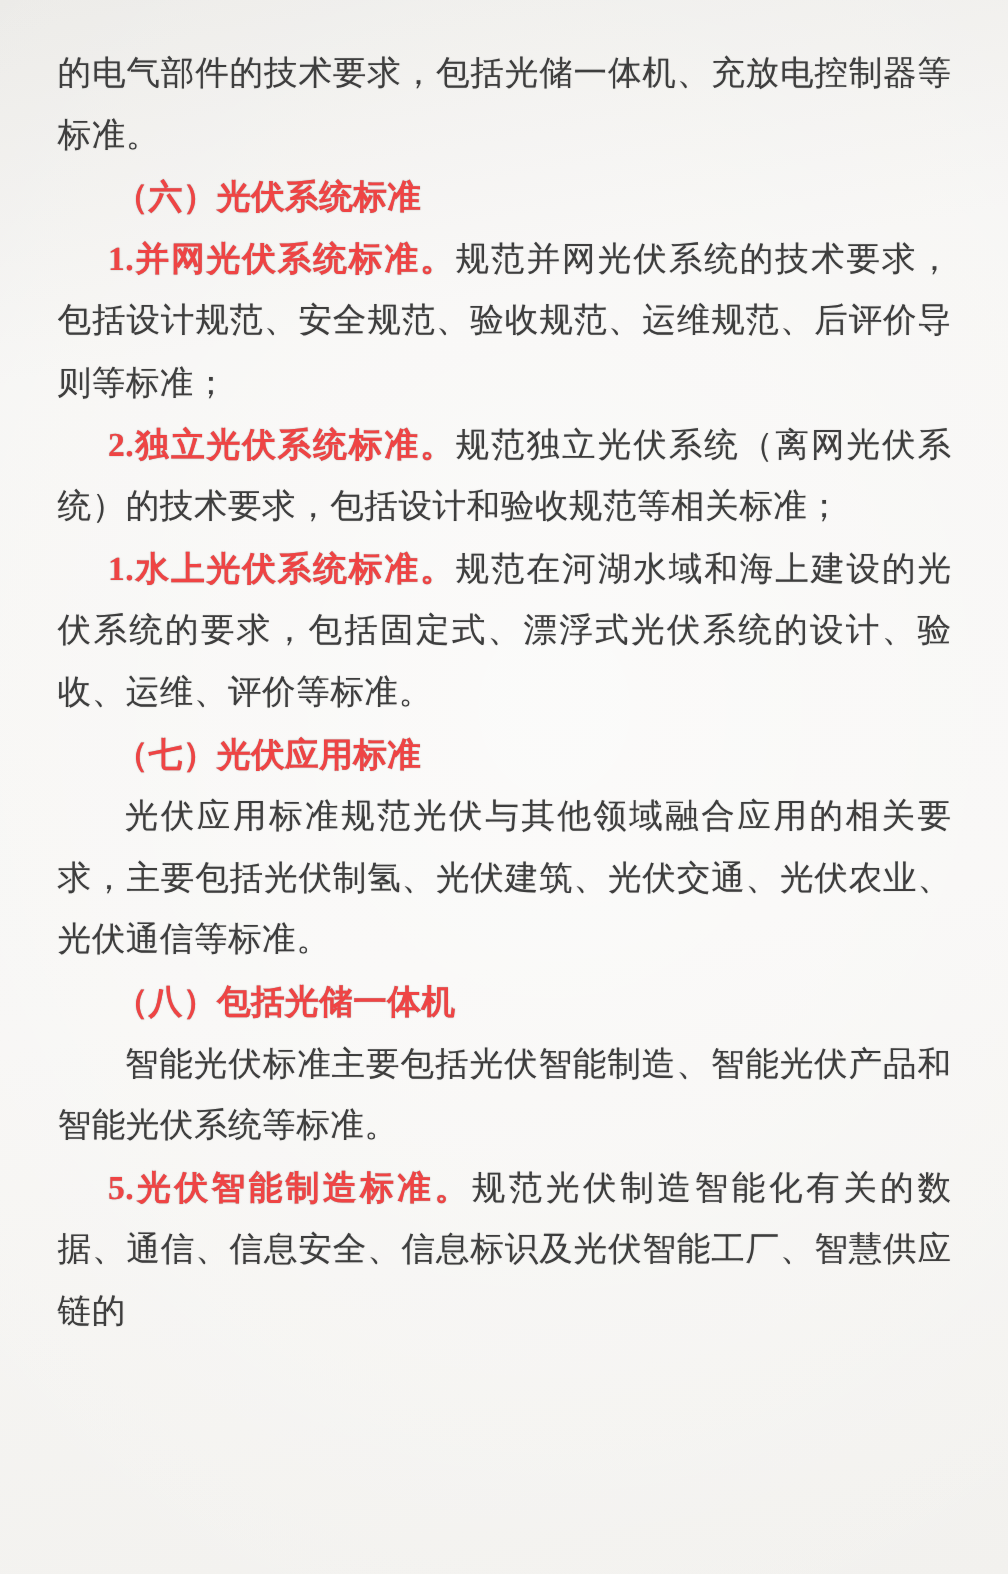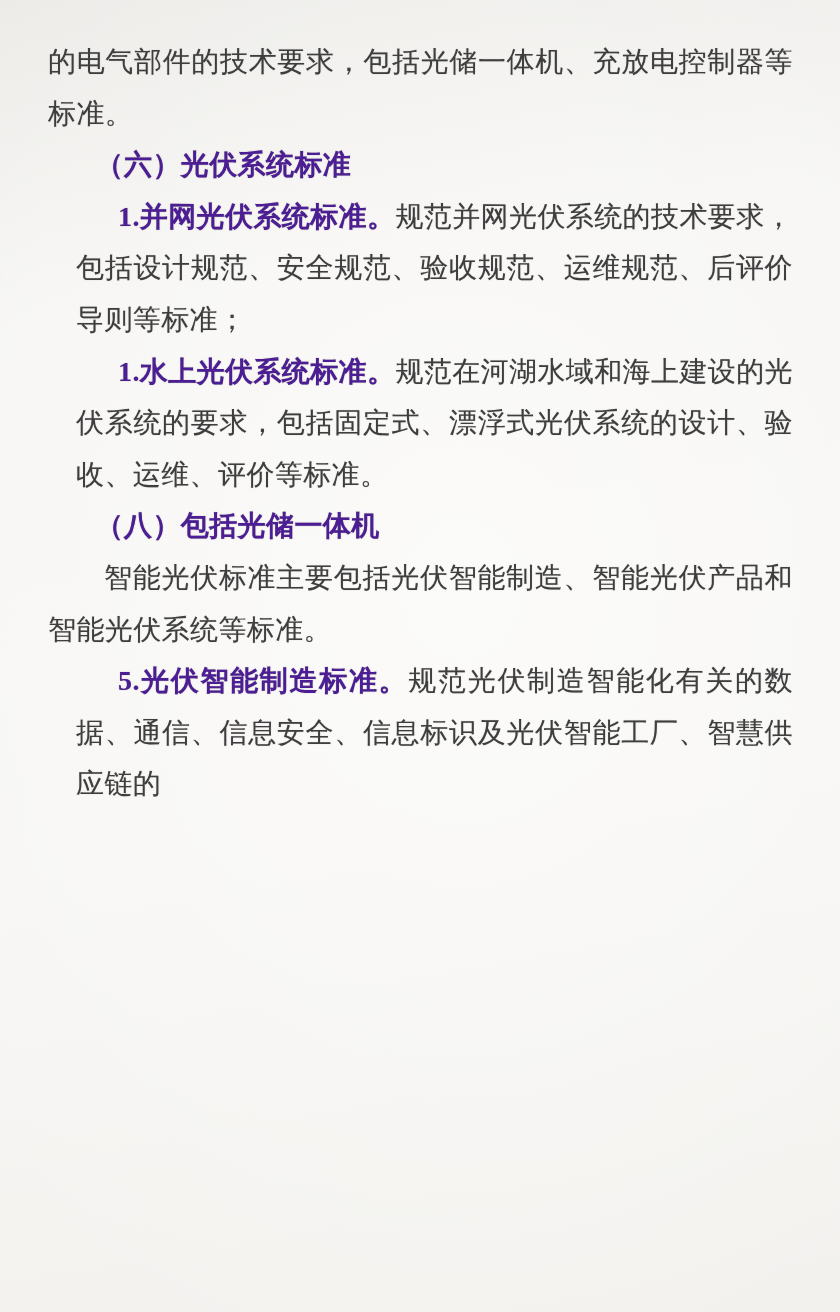--- a/index.html
+++ b/index.html
@@ -27,39 +27,42 @@
     font-size: 28px;
     line-height: 51.6px;
     color: #3e3e3e;
     text-align: justify;
     text-justify: inter-ideograph;
     letter-spacing: 0.4px;
     text-shadow: 0 0 1px rgba(90,90,90,0.45);
   }
   .page p.flush   { text-indent: 0; }
   .page p.indent  { text-indent: 2em; }
-  .page p.num     { text-indent: 1.5em; margin-left: 28px; }
+  .page p.num     { text-indent: 1.5em; }
   .page p.heading {
     text-indent: 1.7em;
     font-weight: 700;
     color: #262626;
     text-shadow: 0 0 1px rgba(40,40,40,0.5);
   }
   .seg { font-weight: inherit; }
   .seg.bold {
     font-weight: 700;
-    color: #4c1d95;
+    color: #ef4444;
     text-shadow: 0 0 1px rgba(40,40,40,0.5);
     font-family: Liberation Serif, serif;
   }
 </style>
 </head>
 <body>
 
 <div class="page">
     <p class="flush"><span class="seg">的电气部件的技术要求，包括光储一体机、充放电控制器等标准。</span></p>
     <p class="heading"><span class="seg bold">（六）光伏系统标准</span></p>
     <p class="num"><span class="seg bold">1.并网光伏系统标准。</span><span class="seg">规范并网光伏系统的技术要求，包括设计规范、安全规范、验收规范、运维规范、后评价导则等标准；</span></p>
+    <p class="num"><span class="seg bold">2.独立光伏系统标准。</span><span class="seg">规范独立光伏系统（离网光伏系统）的技术要求，包括设计和验收规范等相关标准；</span></p>
     <p class="num"><span class="seg bold">1.水上光伏系统标准。</span><span class="seg">规范在河湖水域和海上建设的光伏系统的要求，包括固定式、漂浮式光伏系统的设计、验收、运维、评价等标准。</span></p>
+    <p class="heading"><span class="seg bold">（七）光伏应用标准</span></p>
+    <p class="indent"><span class="seg">光伏应用标准规范光伏与其他领域融合应用的相关要求，主要包括光伏制氢、光伏建筑、光伏交通、光伏农业、光伏通信等标准。</span></p>
     <p class="heading"><span class="seg bold">（八）包括光储一体机</span></p>
     <p class="indent"><span class="seg">智能光伏标准主要包括光伏智能制造、智能光伏产品和智能光伏系统等标准。</span></p>
     <p class="num"><span class="seg bold">5.光伏智能制造标准。</span><span class="seg">规范光伏制造智能化有关的数据、通信、信息安全、信息标识及光伏智能工厂、智慧供应链的</span></p>
   </div>
 
 </body></html>

